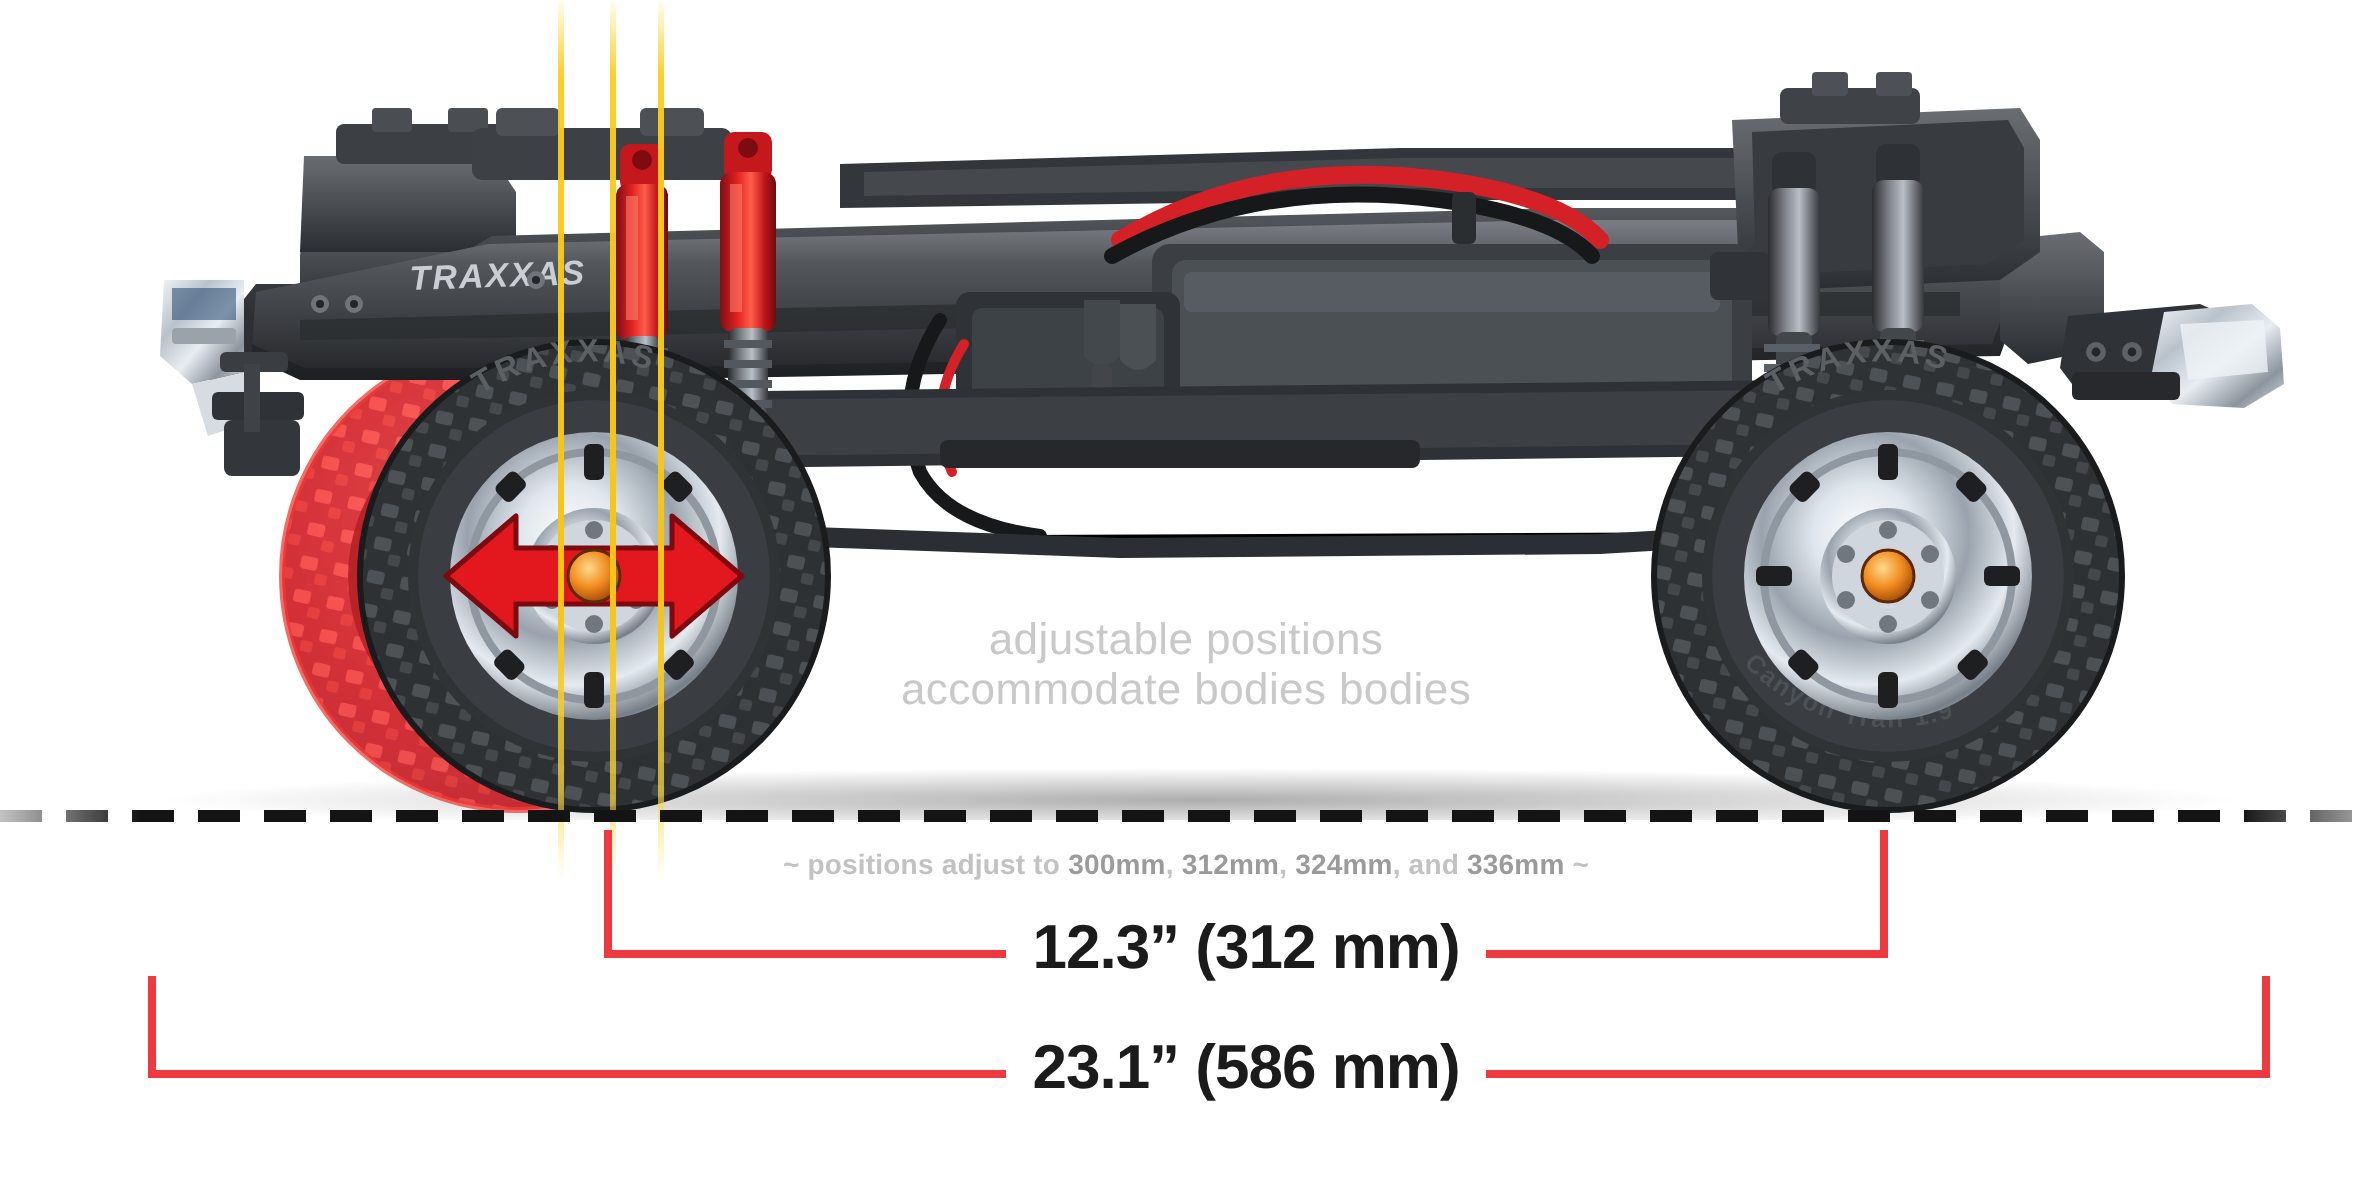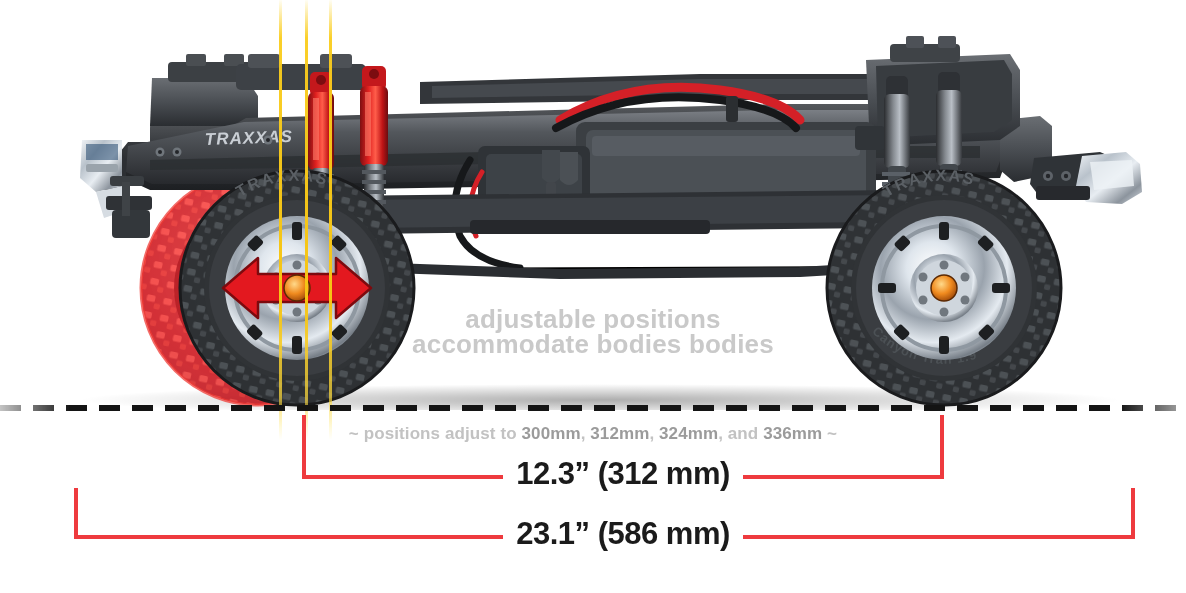--- a/index.html
+++ b/index.html
@@ -89,30 +89,30 @@
     position: absolute;
     text-align: center;
     white-space: nowrap;
     font-family: "Liberation Sans", sans-serif;
   }
   #callout {
     left: 0;
     top: 307px;
     width: 1186px;
     color: #c9c9c9;
-    font-size: 26px;
-    font-weight: bold;
+    font-size: 22px;
+    font-weight: normal;
     line-height: 25px;
     letter-spacing: 0.2px;
   }
   #positions-note {
     left: 0;
     top: 424px;
     width: 1186px;
-    font-size: 17px;
+    font-size: 14px;
     font-weight: bold;
     color: #c2c2c2;
     letter-spacing: 0.1px;
   }
   #positions-note .strong { color: #9b9b9b; }
 </style>
 </head>
 <body>
 
 <div id="stage">

